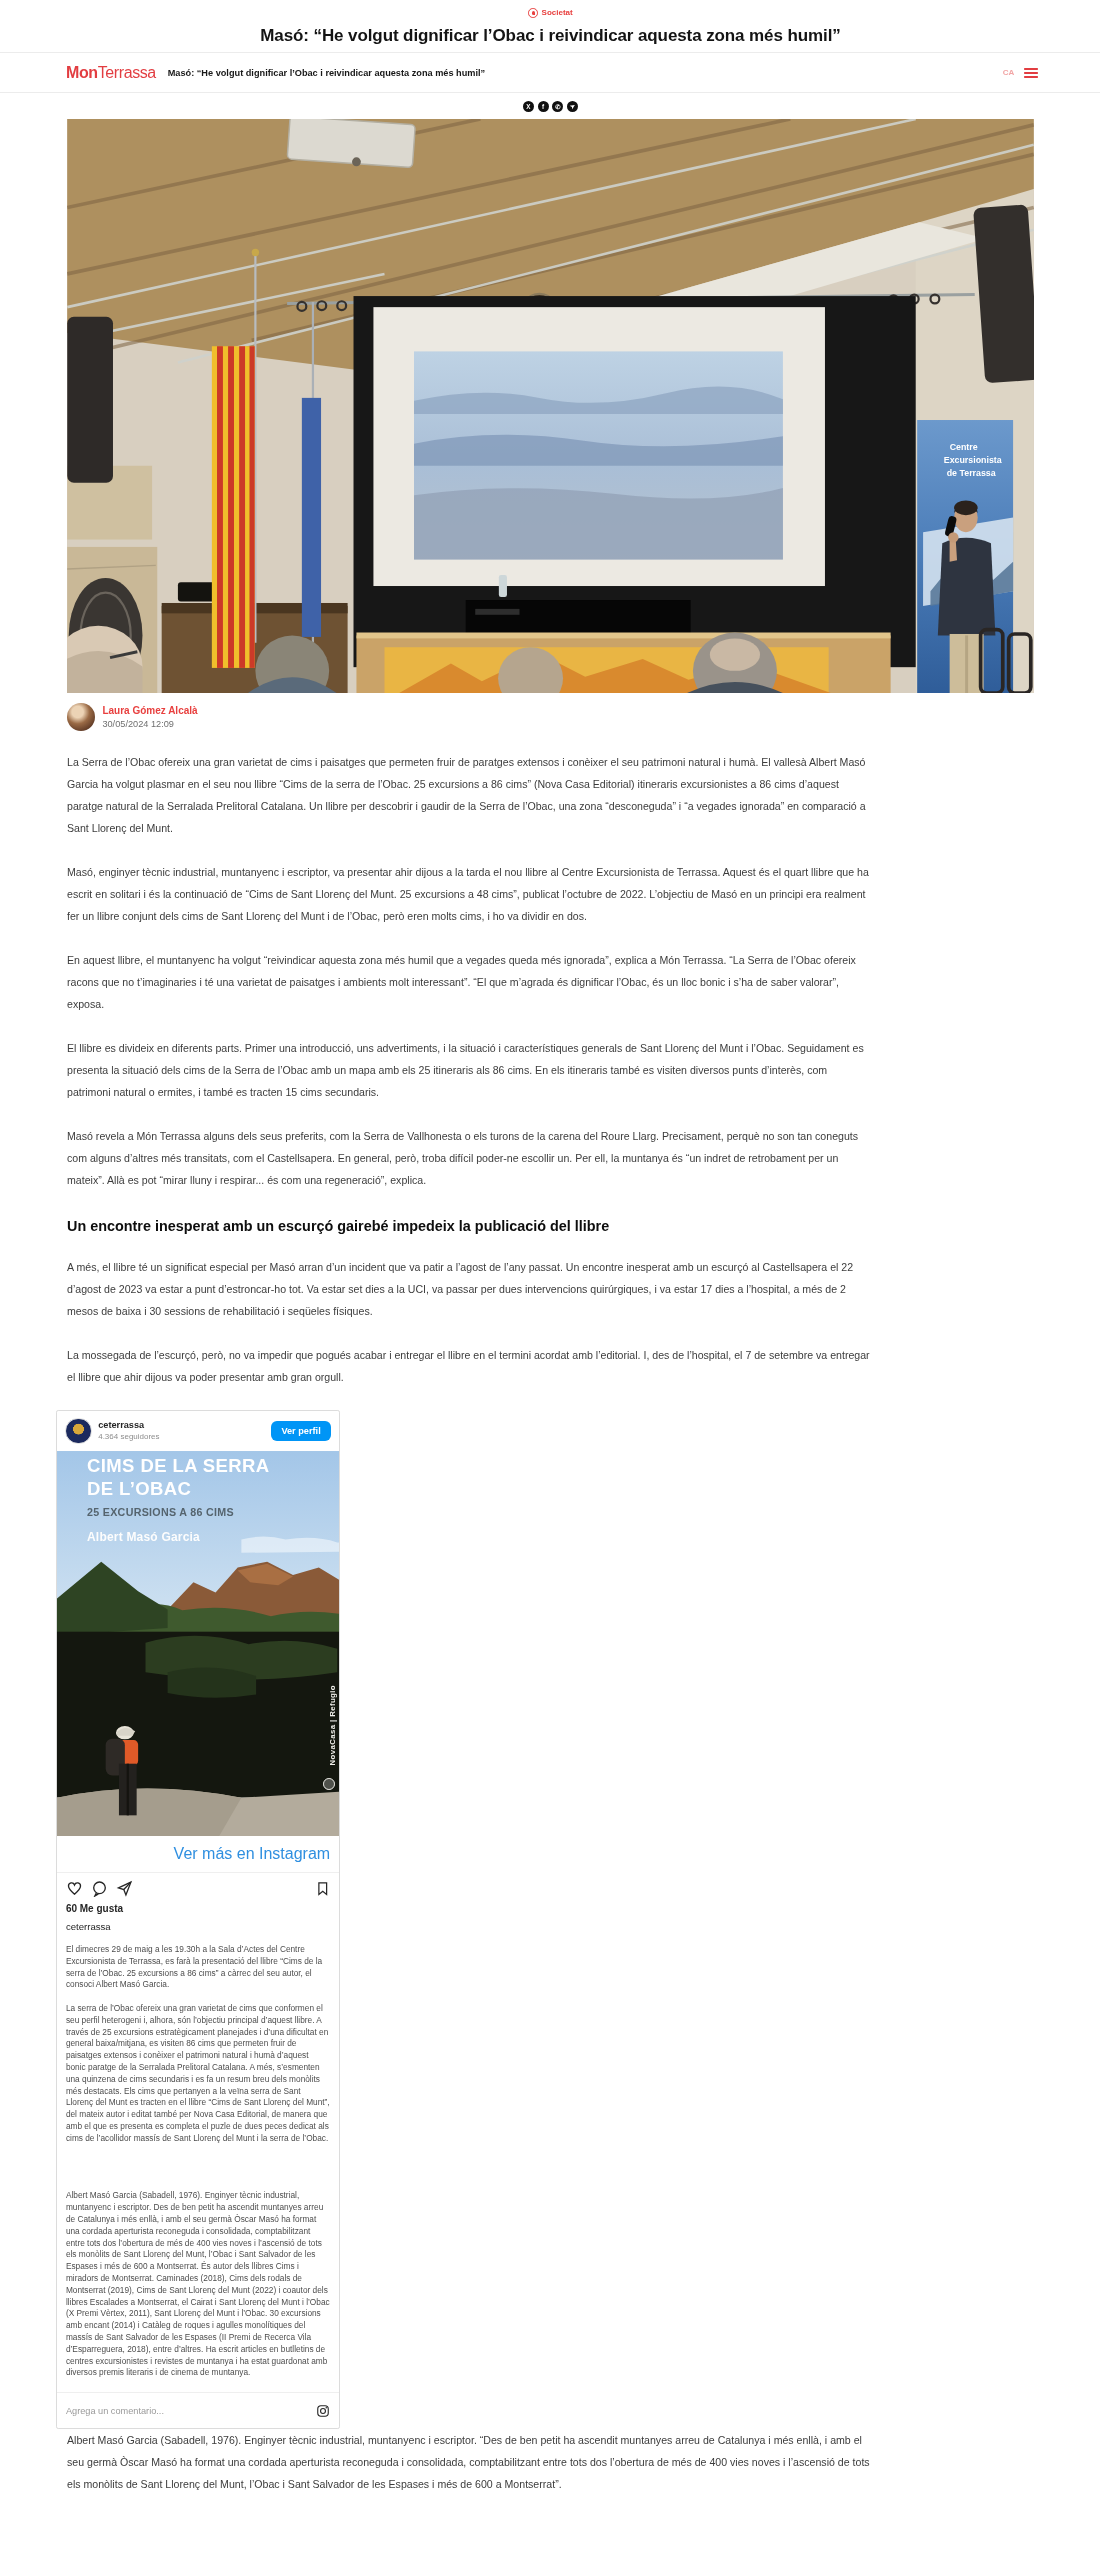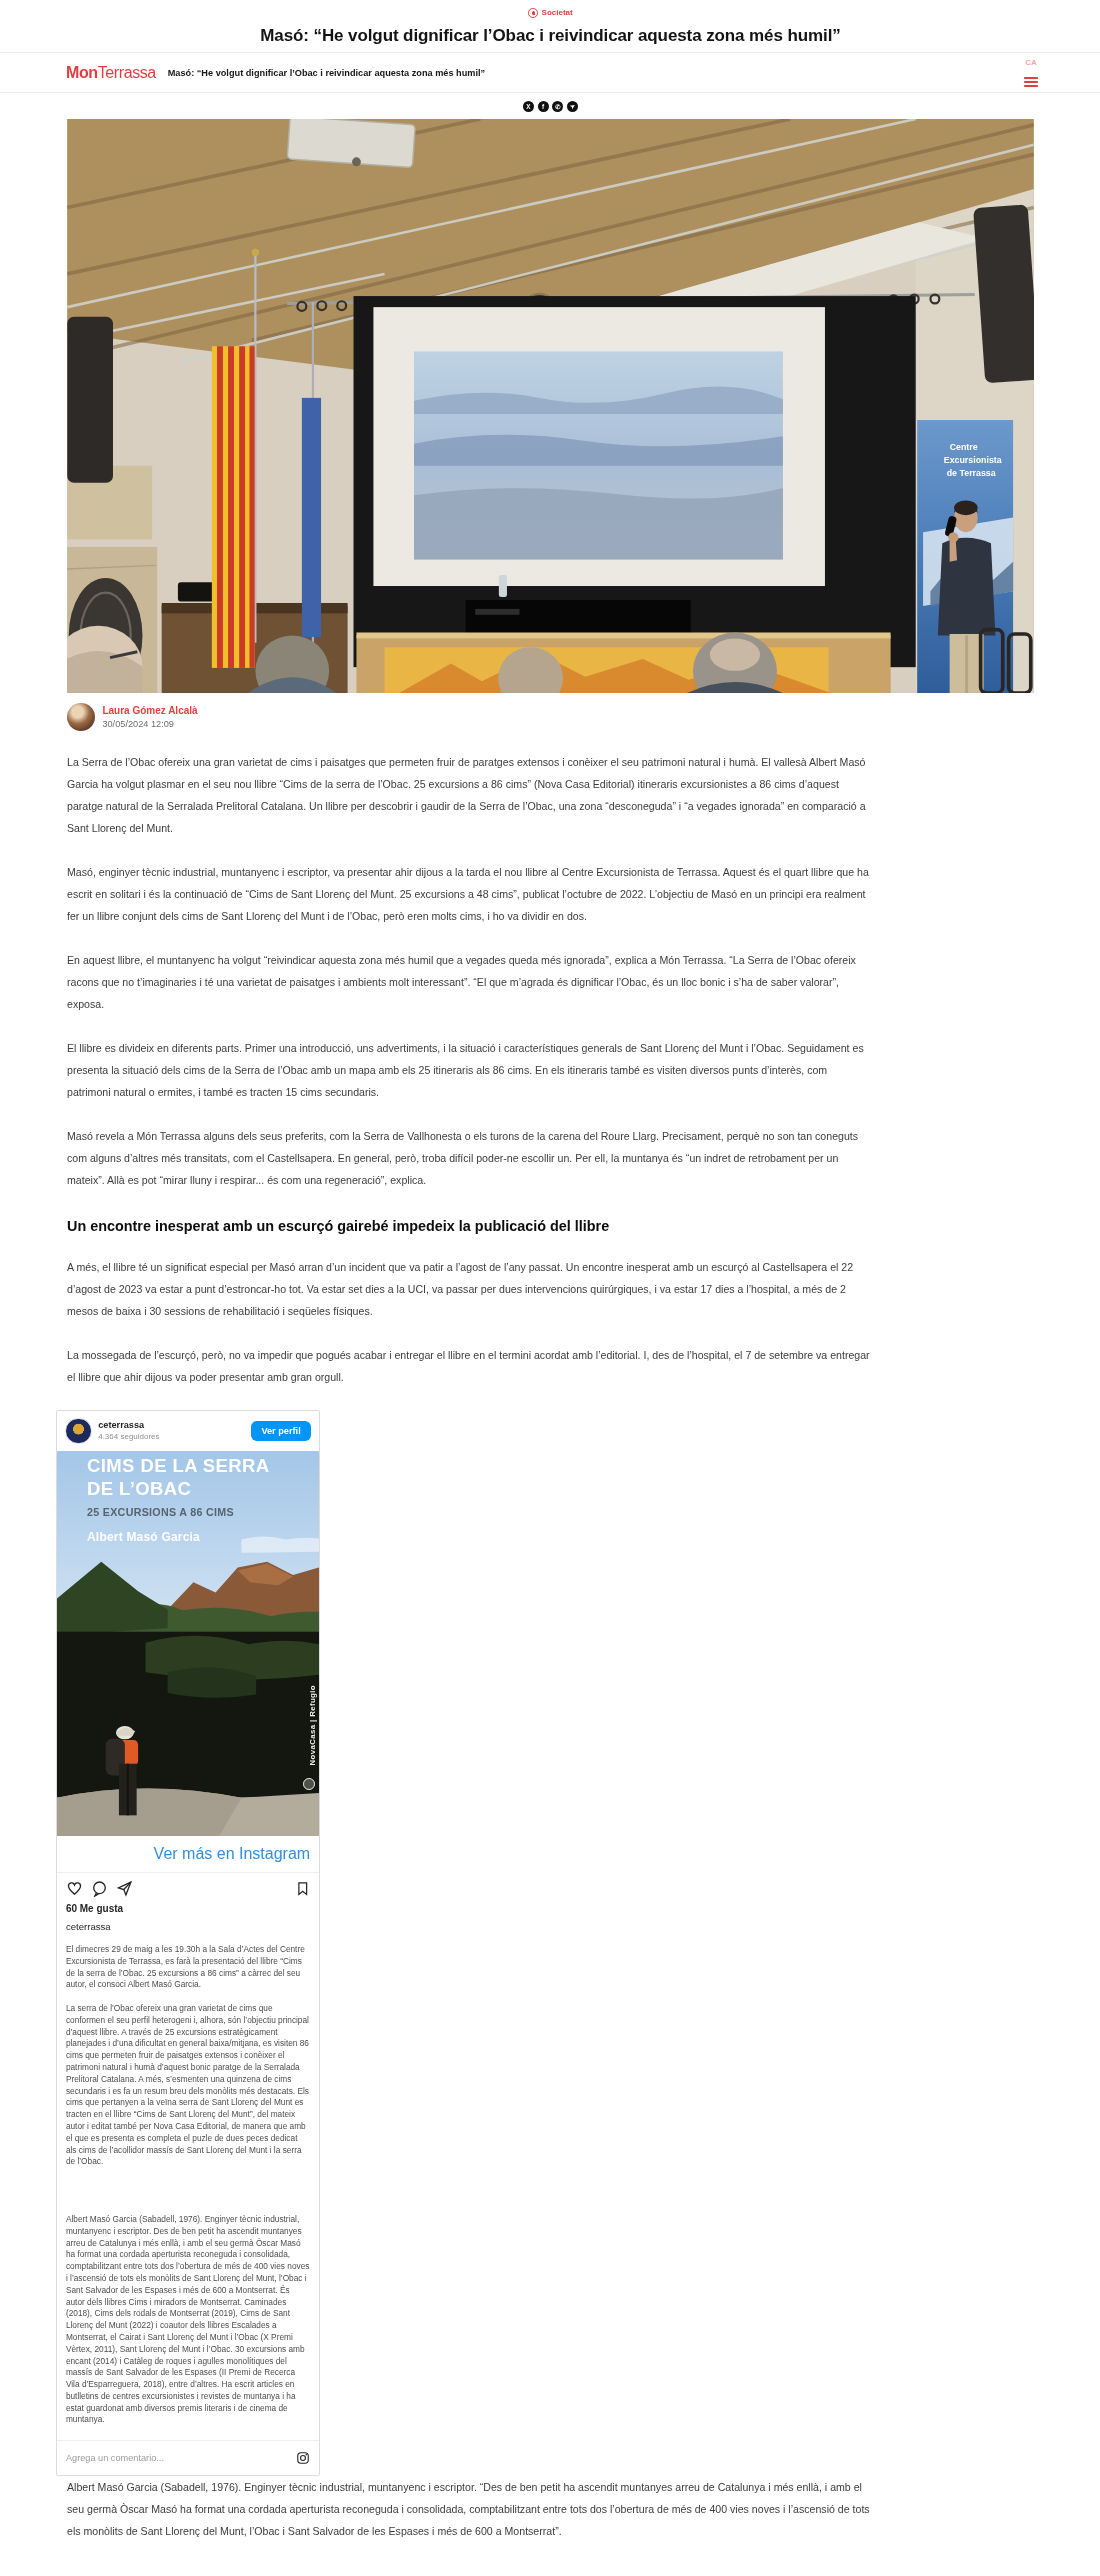--- a/index.html
+++ b/index.html
@@ -14,21 +14,21 @@
   .category { display:inline-flex; align-items:center; gap:3.7px; color:#e8403f; font-size:8px; font-weight:bold; }
   .cat-icon { width:9.6px; height:9.6px; border:1.2px solid #e8403f; border-radius:50%; position:relative; }
   .cat-icon::after { content:""; position:absolute; left:2.4px; top:1.8px; width:3px; height:4.4px; background:#e8403f; border-radius:1.5px 1.5px 0 1.5px; }
   h1.page-title { font-size:17px; line-height:20px; font-weight:700; color:#141414; margin:5.2px auto 6.6px; max-width:775px; letter-spacing:-0.1px; }
   
   .navbar { border-top:0.7px solid #ececec; border-bottom:0.7px solid #ececec; height:41px; display:flex; align-items:center; padding:0 63px 0 66px; gap:11.8px; }
   .logo { font-size:16px; color:#e23d41; letter-spacing:-0.4px; white-space:nowrap; }
   .logo .lg-b { font-weight:700; }
   .logo .lg-l { font-weight:400; }
   .nav-title { font-size:9.2px; font-weight:700; color:#181818; white-space:nowrap; overflow:hidden; }
-  .nav-right { margin-left:auto; display:flex; align-items:center; gap:9.6px;flex-direction:column; }
+  .nav-right { margin-left:auto; display:flex; align-items:center; gap:9.6px; }
   .lang { color:#f2a5a5; font-size:8px; font-weight:700; }
   .hamburger { width:14px; height:10.3px; display:flex; flex-direction:column; justify-content:space-between; cursor:pointer; }
   .hamburger div { height:2.2px; background:#e23d41; border-radius:0.7px; }
   
   .share-row { display:flex; justify-content:center; gap:3.7px; margin:8px 0 6.6px; }
   .sicon { width:11px; height:11px; border-radius:50%; background:#101010; color:#fff; font-size:6.3px; line-height:11px;
            display:flex; align-items:center; justify-content:center; cursor:pointer; font-weight:700; }
   .sicon span { display:block; }
   .sicon .tg { transform:rotate(-35deg) translate(0.4px,0.4px); font-size:5.9px; }
   
@@ -38,21 +38,21 @@
   .avatar { width:28px; height:28px; border-radius:50%;
             background:radial-gradient(circle at 38% 32%, #ecd3b5 22%, #9a6a45 46%, #5f3a26 78%); flex:0 0 auto; }
   .byline-name { color:#e8403f; font-weight:700; font-size:10px; }
   .byline-date { color:#6f6f6f; font-size:9.2px; margin-top:3px; }
   
   .article { width:967px; margin:20px auto 0; }
   .article p { width:803px; font-size:10.6px; line-height:22px; color:#3c3c3c; margin:0 0 22px; }
   .article h2 { font-size:14.4px; line-height:17.7px; color:#0e0e0e; margin:27px 0 20px; font-weight:700; }
   .p-full { margin-left:-14.8px; }
   
-  .ig-card { width:264px; margin:5.9px 0 0 -11px; border:0.7px solid #dcdcdc; border-radius:2.2px; background:#fff; }
+  .ig-card { width:284px; margin:5.9px 0 0 -11px; border:0.7px solid #dcdcdc; border-radius:2.2px; background:#fff; }
   .ig-head { display:flex; align-items:center; padding:6.6px 8px; gap:6.6px; }
   .ig-avatar { width:26.6px; height:26.6px; border-radius:50%; background:radial-gradient(circle at 50% 42%, #d8a73a 0 28%, #1c2a5e 30% 100%); border:0.7px solid #e2e2e2; }
   .ig-user { font-weight:700; font-size:9.2px; color:#262626; line-height:10.3px; }
   .ig-followers { color:#8e8e8e; font-size:8px; margin-top:1.5px; }
   .ig-btn { margin-left:auto; background:#0095f6; color:#fff; font-weight:700; font-size:9.2px; padding:5.2px 10.3px; border-radius:5.9px; border:none; cursor:pointer; }
   .ig-cover { position:relative; height:385px; overflow:hidden; }
   .cov-title { position:absolute; left:30px; top:3.7px; color:#fff; font-size:18.5px; font-weight:700; line-height:23px; letter-spacing:0.4px; }
   .cov-sub { position:absolute; left:30px; top:55px; color:#55646e; font-size:10.7px; font-weight:700; letter-spacing:0.3px; }
   .cov-auth { position:absolute; left:30px; top:79px; color:#fdfdfd; font-size:12px; font-weight:700; letter-spacing:0.2px; }
   .cov-mark { position:absolute; right:2.2px; bottom:70px; color:#f2f1ec; font-size:7.8px; font-weight:700;

